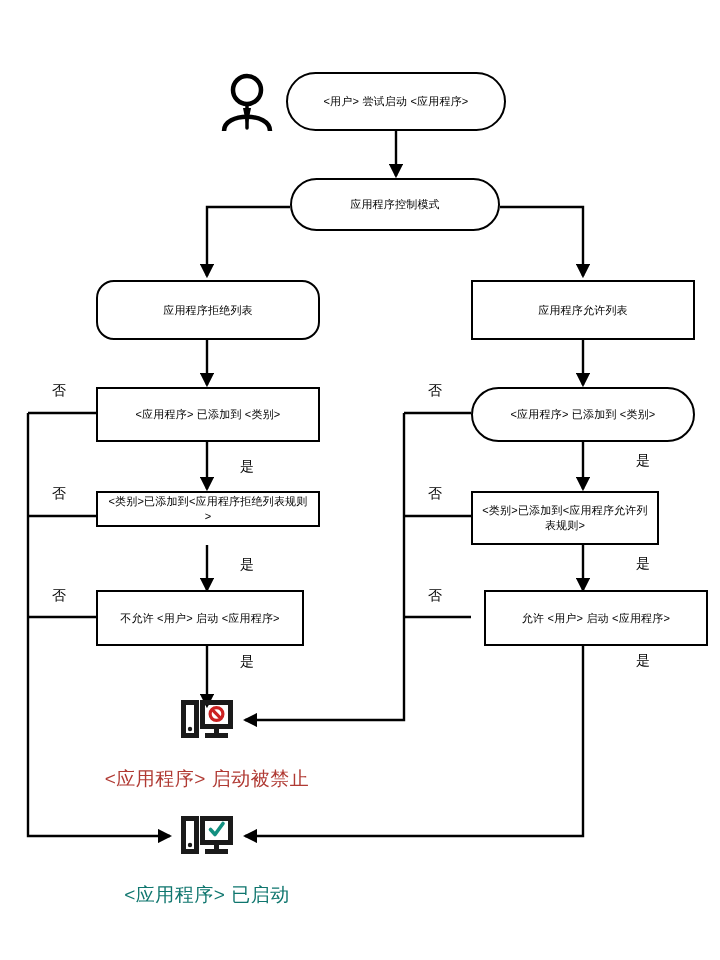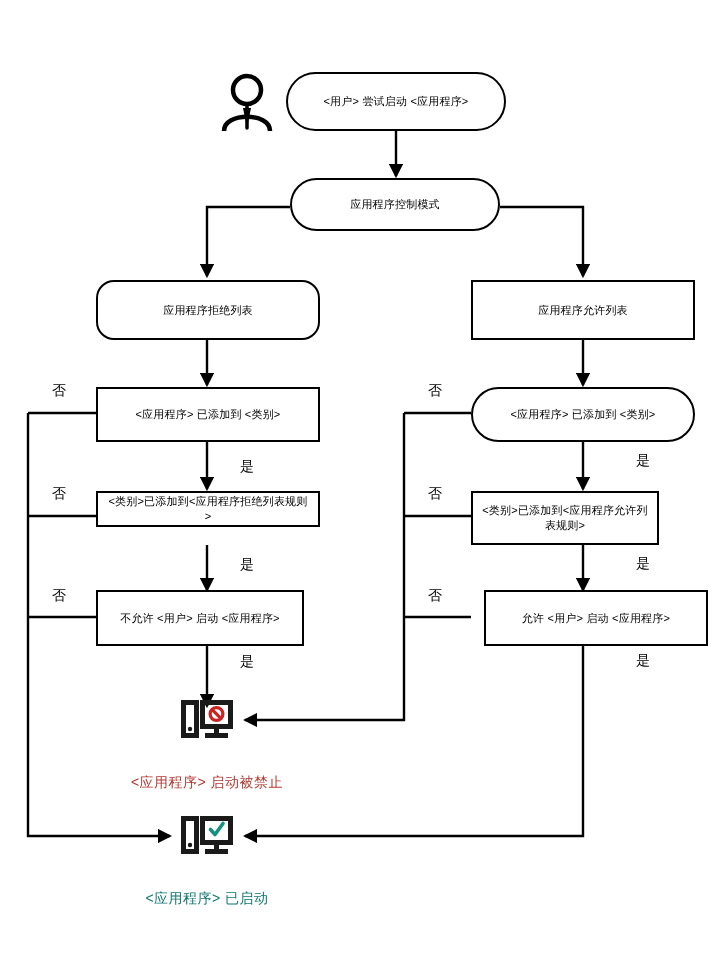--- a/index.html
+++ b/index.html
@@ -53,22 +53,22 @@
     white-space: nowrap;
   }
   .endpoint {
     position: absolute;
     display: flex;
     flex-direction: column;
     align-items: center;
     width: 260px;
   }
   .endpoint .caption {
-    margin-top: 32px;
-    font-size: 14px;
+    margin-top: 24px;
+    font-size: 19px;
     white-space: nowrap;
     letter-spacing: 0.5px;
   }
   .caption.blocked { color: #b03a33; }
   .caption.allowed { color: #0f766e; }
   .actor-icon {
     position: absolute;
   }
   .pc-icon { display: block; }
 </style>

